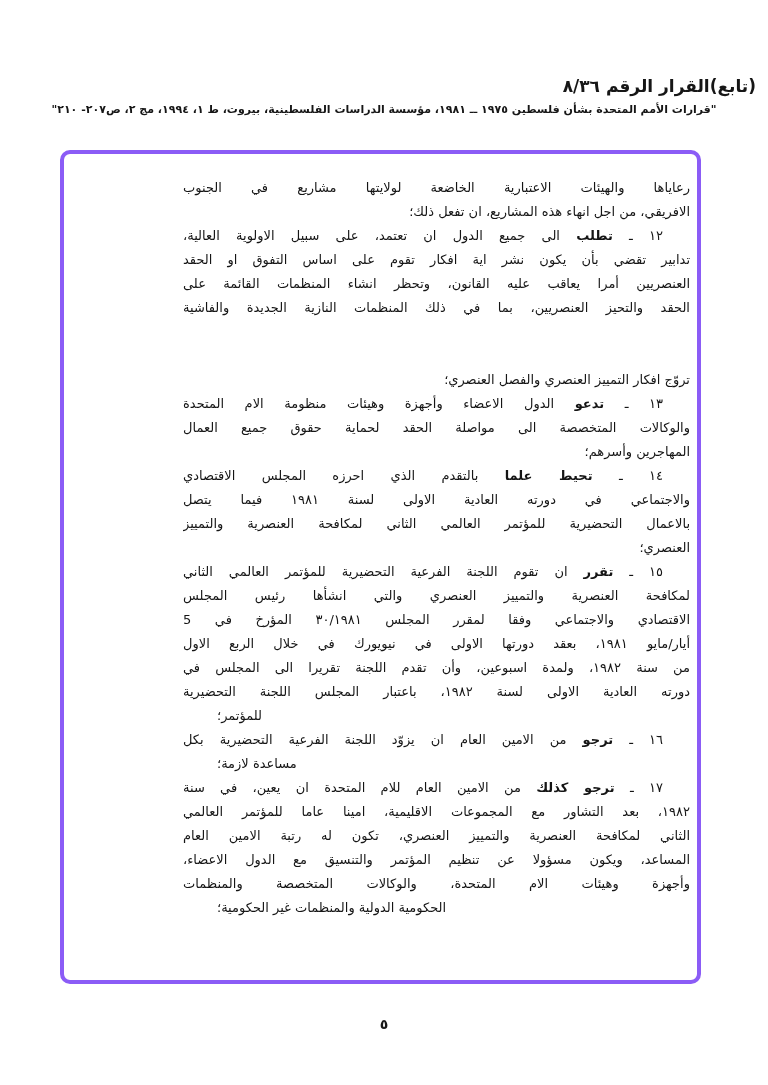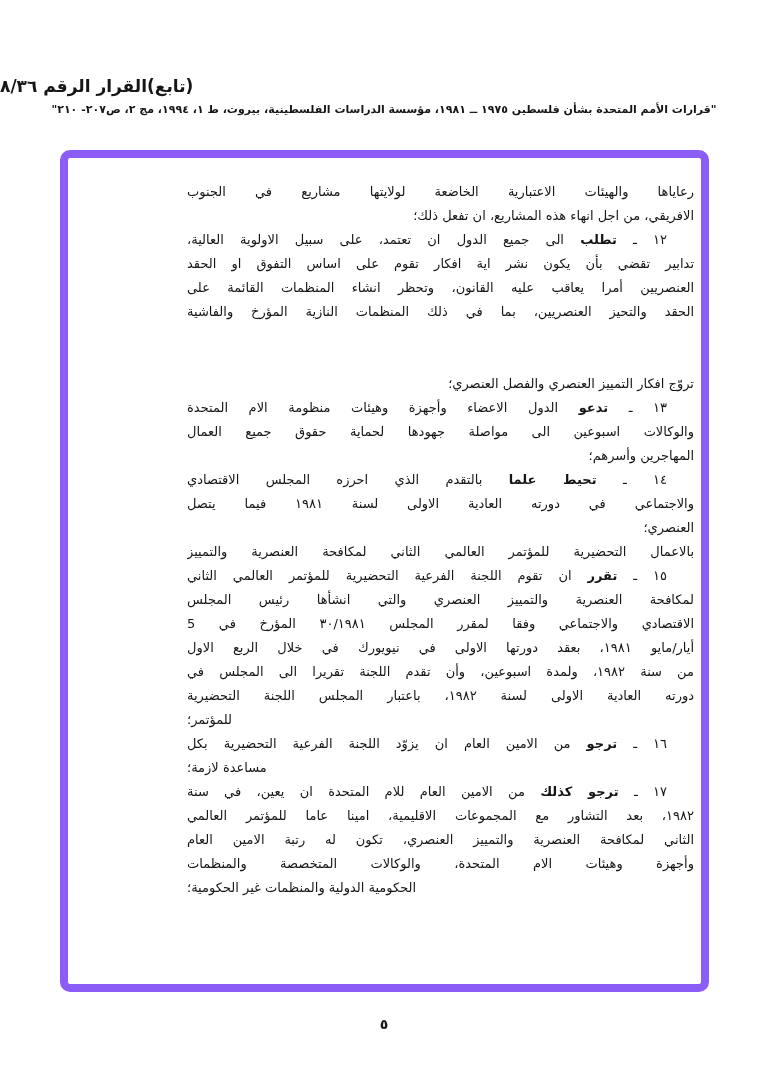--- a/index.html
+++ b/index.html
@@ -1,41 +1,41 @@
 <!DOCTYPE html>
 <html lang="ar"><head>
 <meta charset="utf-8">
 <style>
   html,body{margin:0;padding:0;}
   body{
     width:768px;height:1085px;position:relative;background:#ffffff;
     font-family:"DejaVu Sans", sans-serif;color:#161616;overflow:hidden;
   }
   .doc-title{
-    position:absolute;top:76px;left:0;right:0;text-align:left;
+    position:absolute;top:76px;left:0;right:12px;text-align:right;
     direction:rtl;font-size:17px;font-weight:bold;letter-spacing:0.2px;
   }
   .doc-subtitle{
     position:absolute;top:103px;left:0;right:0;text-align:center;
     direction:rtl;font-size:11px;font-weight:bold;white-space:nowrap;
   }
   .green-box{
     position:absolute;left:60px;top:150px;width:633px;height:826px;
-    border:8px solid #8b5cf6;border-radius:10px;background:transparent;
+    border:4px solid #8b5cf6;border-radius:10px;background:transparent;
   }
   .text-column{
     position:absolute;top:22px;right:7px;width:507px;
     direction:rtl;unicode-bidi:embed;color:#151515;overflow:hidden;
   }
   .line{
     font-size:13px;line-height:24px;height:24px;white-space:normal;
   }
   .align-justify{text-align:justify;text-align-last:justify;}
   .align-right{text-align:right;margin-top:48px;}
-  .align-left{text-align:left;}
+  .align-left{text-align:left;margin-left:34px;}
   .align-center{}
   .indent{padding-right:27px;}
   .bold-lead{font-weight:bold;}
   .num{font-weight:normal;}
   .page-num{
     position:absolute;top:1016px;left:0;right:0;text-align:center;
     font-size:14px;font-weight:bold;
   }
 </style>
 </head>
@@ -47,50 +47,51 @@
 <div class="green-box">
   <div class="text-column">
       <div>
         <div class="line align-justify"><span class="line-text">رعاياها والهيئات الاعتبارية الخاضعة لولايتها مشاريع في الجنوب</span></div>
         <div class="line align-center"><span class="line-text">الافريقي، من اجل انهاء هذه المشاريع، ان تفعل ذلك؛</span></div>
       </div>
       <div>
         <div class="line align-justify indent"><span class="num">١٢ ـ</span> <strong class="bold-lead">تطلب</strong> <span class="line-text">الى جميع الدول ان تعتمد، على سبيل الاولوية العالية،</span></div>
         <div class="line align-justify"><span class="line-text">تدابير تقضي بأن يكون نشر اية افكار تقوم على اساس التفوق او الحقد</span></div>
         <div class="line align-justify"><span class="line-text">العنصريين أمرا يعاقب عليه القانون، وتحظر انشاء المنظمات القائمة على</span></div>
-        <div class="line align-justify"><span class="line-text">الحقد والتحيز العنصريين، بما في ذلك المنظمات النازية المؤرخ والفاشية</span></div>
+        <div class="line align-justify"><span class="line-text">الحقد والتحيز العنصريين، بما في ذلك المنظمات النازية الجديدة والفاشية</span></div>
         <div class="line align-right"><span class="line-text">تروّج افكار التمييز العنصري والفصل العنصري؛</span></div>
       </div>
       <div>
         <div class="line align-justify indent"><span class="num">١٣ ـ</span> <strong class="bold-lead">تدعو</strong> <span class="line-text">الدول الاعضاء وأجهزة وهيئات منظومة الام المتحدة</span></div>
-        <div class="line align-justify"><span class="line-text">والوكالات اسبوعين الى مواصلة جهودها لحماية حقوق جميع العمال</span></div>
+        <div class="line align-justify"><span class="line-text">والوكالات المتخصصة الى مواصلة الحقد لحماية حقوق جميع العمال</span></div>
         <div class="line align-center"><span class="line-text">المهاجرين وأسرهم؛</span></div>
       </div>
       <div>
         <div class="line align-justify indent"><span class="num">١٤ ـ</span> <strong class="bold-lead">تحيط علما</strong> <span class="line-text">بالتقدم الذي احرزه المجلس الاقتصادي</span></div>
         <div class="line align-justify"><span class="line-text">والاجتماعي في دورته العادية الاولى لسنة ١٩٨١ فيما يتصل</span></div>
+        <div class="line align-justify"><span class="line-text">بالاعمال التحضيرية للمؤتمر العالمي الثاني لمكافحة العنصرية والتمييز</span></div>
         <div class="line align-center"><span class="line-text">العنصري؛</span></div>
-        <div class="line align-justify"><span class="line-text">بالاعمال التحضيرية للمؤتمر العالمي الثاني لمكافحة العنصرية والتمييز</span></div>
       </div>
       <div>
         <div class="line align-justify indent"><span class="num">١٥ ـ</span> <strong class="bold-lead">تقرر</strong> <span class="line-text">ان تقوم اللجنة الفرعية التحضيرية للمؤتمر العالمي الثاني</span></div>
         <div class="line align-justify"><span class="line-text">لمكافحة العنصرية والتمييز العنصري والتي انشأها رئيس المجلس</span></div>
         <div class="line align-justify"><span class="line-text">الاقتصادي والاجتماعي وفقا لمقرر المجلس ٣٠/١٩٨١ المؤرخ في 5</span></div>
         <div class="line align-justify"><span class="line-text">أيار/مايو ١٩٨١، بعقد دورتها الاولى في نيويورك في خلال الربع الاول</span></div>
         <div class="line align-justify"><span class="line-text">من سنة ١٩٨٢، ولمدة اسبوعين، وأن تقدم اللجنة تقريرا الى المجلس في</span></div>
         <div class="line align-justify"><span class="line-text">دورته العادية الاولى لسنة ١٩٨٢، باعتبار المجلس اللجنة التحضيرية</span></div>
         <div class="line align-left"><span class="line-text">للمؤتمر؛</span></div>
       </div>
       <div>
         <div class="line align-justify indent"><span class="num">١٦ ـ</span> <strong class="bold-lead">ترجو</strong> <span class="line-text">من الامين العام ان يزوّد اللجنة الفرعية التحضيرية بكل</span></div>
         <div class="line align-left"><span class="line-text">مساعدة لازمة؛</span></div>
       </div>
       <div>
         <div class="line align-justify indent"><span class="num">١٧ ـ</span> <strong class="bold-lead">ترجو كذلك</strong> <span class="line-text">من الامين العام للام المتحدة ان يعين، في سنة</span></div>
         <div class="line align-justify"><span class="line-text">١٩٨٢، بعد التشاور مع المجموعات الاقليمية، امينا عاما للمؤتمر العالمي</span></div>
         <div class="line align-justify"><span class="line-text">الثاني لمكافحة العنصرية والتمييز العنصري، تكون له رتبة الامين العام</span></div>
+        <div class="line align-justify"><span class="line-text">المساعد، ويكون مسؤولا عن تنظيم المؤتمر والتنسيق مع الدول الاعضاء،</span></div>
         <div class="line align-justify"><span class="line-text">وأجهزة وهيئات الام المتحدة، والوكالات المتخصصة والمنظمات</span></div>
         <div class="line align-left"><span class="line-text">الحكومية الدولية والمنظمات غير الحكومية؛</span></div>
       </div>
     </div>
 </div>
 
 <div class="page-num">٥</div>
 
 </body></html>

